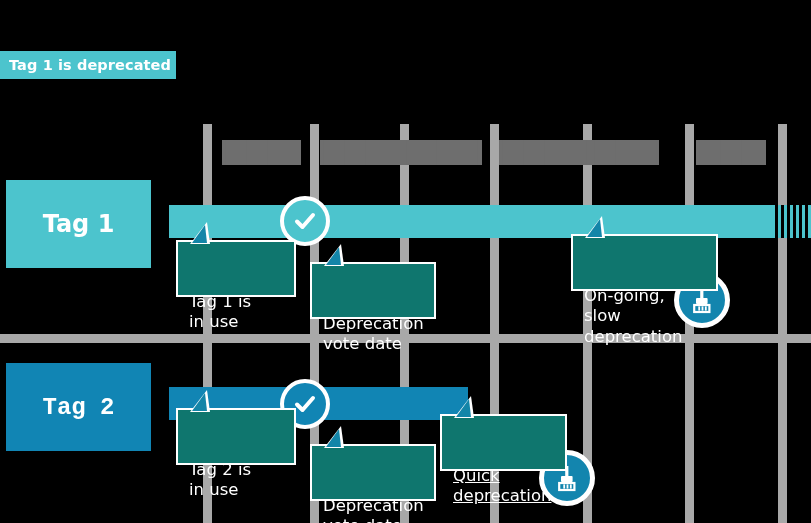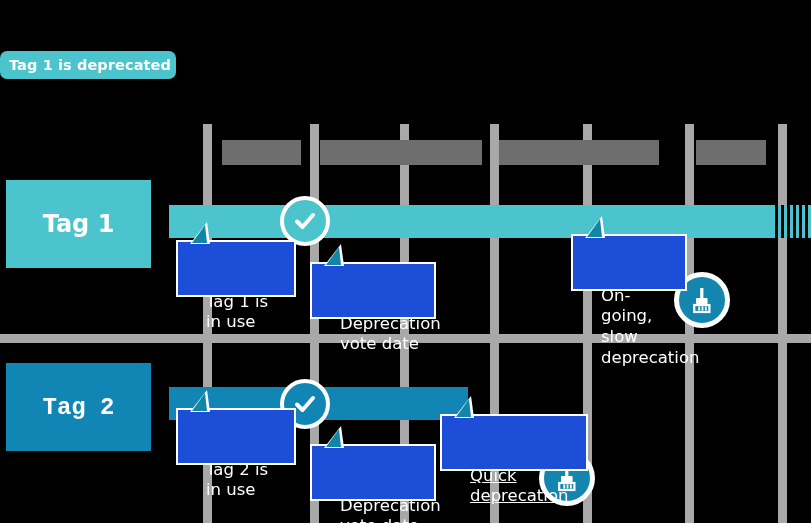--- a/index.html
+++ b/index.html
@@ -49,21 +49,20 @@
     width: 176px;
     height: 28px;
     display: flex;
     align-items: center;
     padding-left: 9px;
     box-sizing: border-box;
     color: #ffffff;
     font-size: 14.5px;
     font-weight: bold;
     letter-spacing: 0.1px;
-    border-radius: 7px;
   }
   .legend.one { top: 51px; background: #4cc4cd; }
   .legend.two { top: 83px; background: #1185b4; }
 
   
   .tagbox {
     position: absolute;
     left: 6px;
     width: 145px;
     height: 88px;
@@ -126,27 +125,27 @@
     display: flex;
     align-items: center;
     justify-content: center;
   }
   .broom.one { left: 674px; top: 272px; }
   .broom.two { left: 539px; top: 450px; }
 
   
   .callout {
     position: absolute;
-    background: #1d4ed8;
+    background: #0f766e;
     border: 2px solid #ffffff;
     box-sizing: border-box;
     color: #ffffff;
     font-size: 16.5px;
     line-height: 1.26;
-    padding: 8px 11px 9px 28px;
+    padding: 8px 11px 9px 11px;
     white-space: pre-line;
   }
   .callout .tail {
     position: absolute;
     top: -20px;
     width: 0;
     height: 0;
   }
   .callout .tail::before {
     content: "";
@@ -163,28 +162,28 @@
     width: 0; height: 0;
     border-left: 13px solid transparent;
     border-right: 2px solid transparent;
     border-bottom: 18px solid #1385a8;
   }
 
   .c-tag1use  { left: 176px; top: 240px; width: 120px; height: 57px; }
   .c-tag1use  .tail { left: 12px; }
   .c-dep1     { left: 310px; top: 262px; width: 126px; height: 57px; }
   .c-dep1     .tail { left: 12px; }
-  .c-slow     { left: 571px; top: 234px; width: 116px; height: 57px; }
+  .c-slow     { left: 571px; top: 234px; width: 147px; height: 57px; }
   .c-slow     .tail { left: 12px; }
 
   .c-tag2use  { left: 176px; top: 408px; width: 120px; height: 57px; }
   .c-tag2use  .tail { left: 12px; }
   .c-dep2     { left: 310px; top: 444px; width: 126px; height: 57px; }
   .c-dep2     .tail { left: 12px; }
-  .c-quick    { left: 440px; top: 414px; width: 148px; height: 57px; text-decoration: underline; }
+  .c-quick    { left: 440px; top: 414px; width: 127px; height: 57px; text-decoration: underline; }
   .c-quick    .tail { left: 12px; }
 </style>
 </head>
 <body>
 
 <div id="canvas">
 
   <div class="vline" style="left:203px; top:124px; height:399px;"></div>
   <div class="vline" style="left:310px; top:124px; height:399px;"></div>
   <div class="vline" style="left:400px; top:124px; height:399px;"></div>

